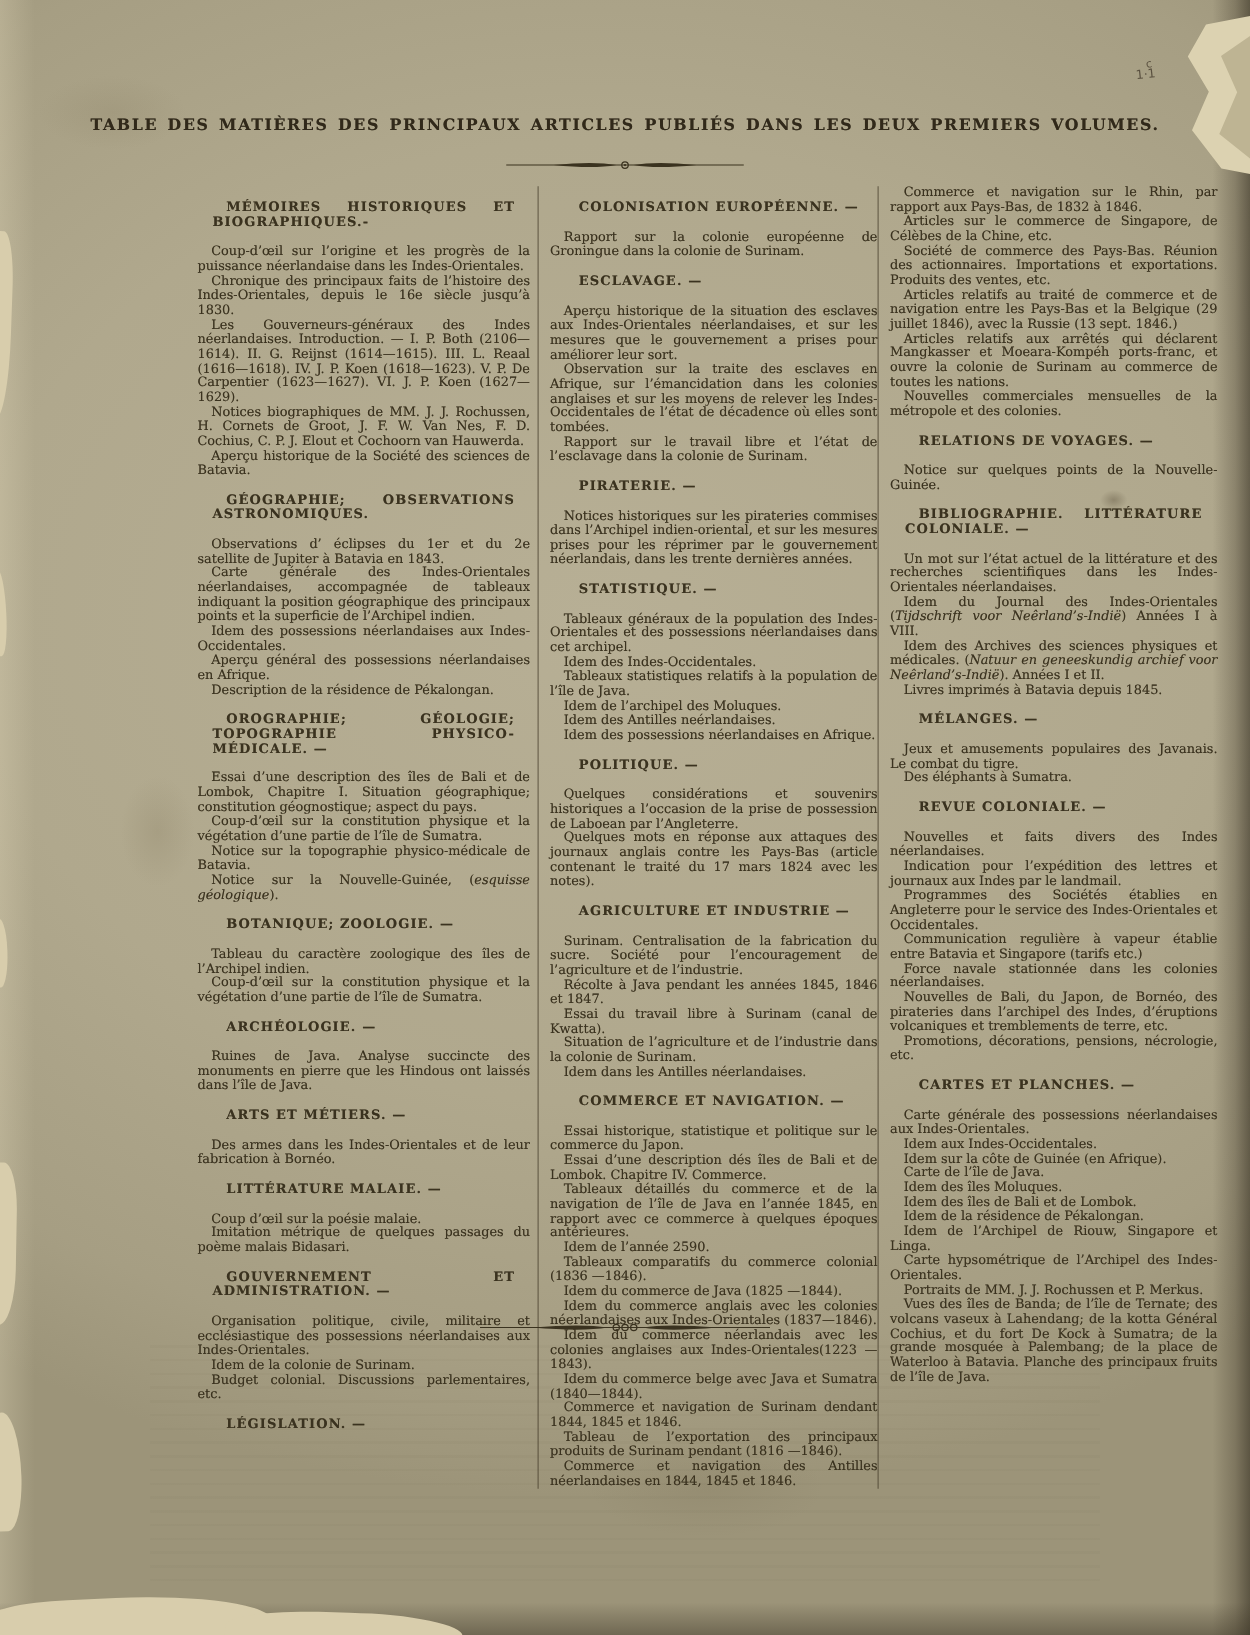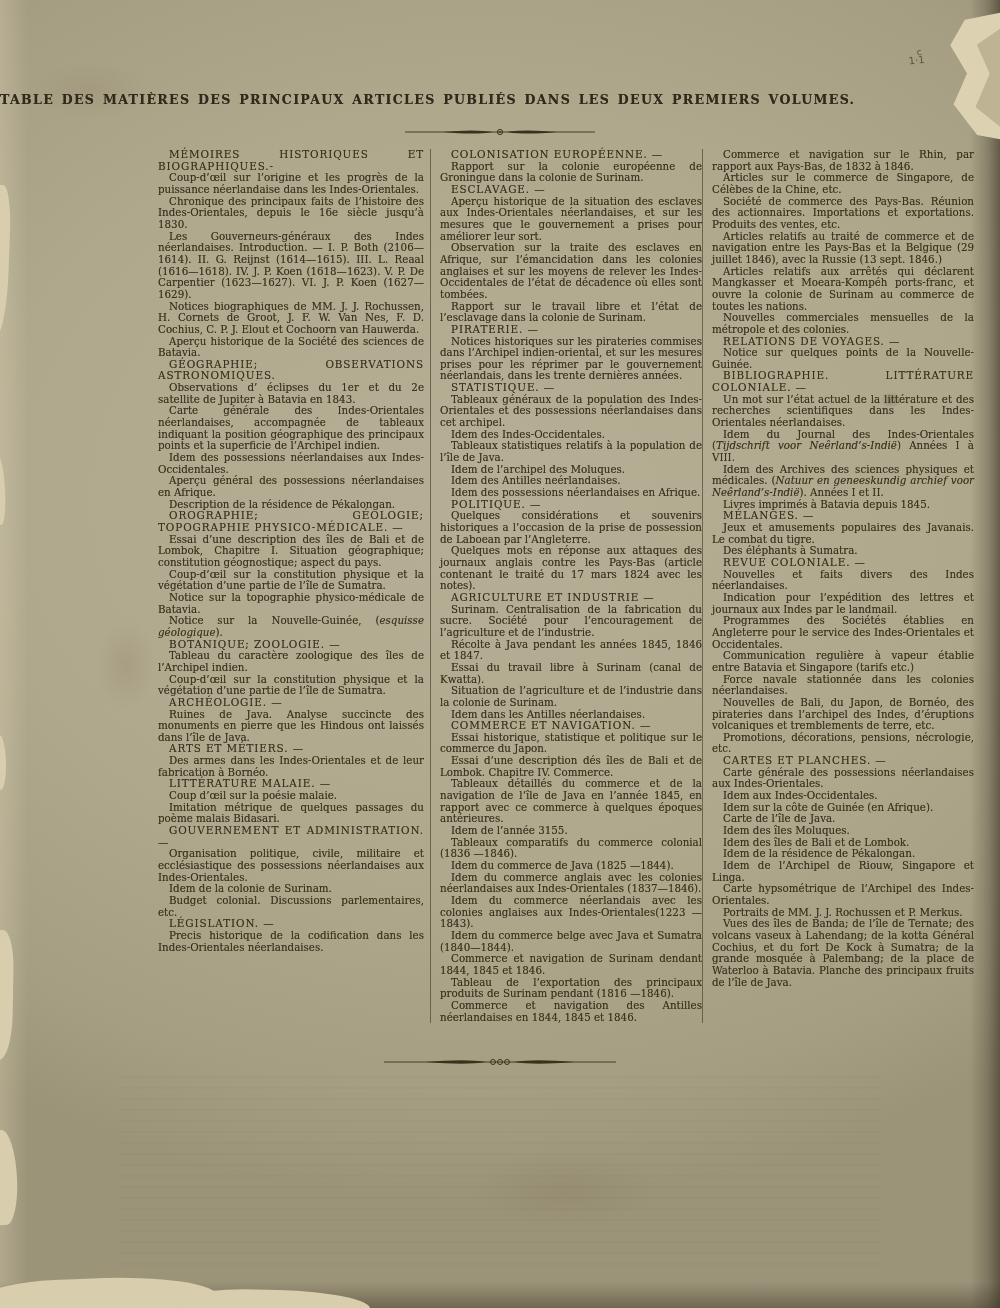--- a/index.html
+++ b/index.html
@@ -43,32 +43,32 @@
     background:radial-gradient(ellipse, rgba(120,108,80,.15), rgba(120,108,80,0) 70%);}
   .bleed{position:absolute;left:120px;top:1075px;width:760px;height:190px;opacity:.55;
     background:repeating-linear-gradient(0deg, rgba(96,86,62,.075) 0 2px, rgba(96,86,62,0) 2px 11px);
     filter:blur(.6px);}
   
   .pencil{position:absolute;left:912px;top:48px;color:rgba(82,72,56,.9);
     font-family:"DejaVu Sans", sans-serif;font-size:9px;line-height:8px;
     transform:rotate(-10deg);text-align:center;}
   .pencil .l2{display:block;transform:translateX(-4px) rotate(4deg);font-size:10px;}
   
-  .title{position:absolute;left:0;top:92px;width:100%;text-align:left;
+  .title{position:absolute;left:0;top:92px;width:100%;text-align:center;
     font-size:12.6px;font-weight:bold;letter-spacing:1.3px;word-spacing:2px;color:#31291a;
     text-shadow:0 0 .4px rgba(49,41,26,.55);}
   .divider-top{position:absolute;left:0;top:126px;width:100%;display:flex;justify-content:center;}
   .divider-bottom{position:absolute;left:0;top:1056px;width:100%;display:flex;justify-content:center;}
   .cols{position:absolute;left:158px;top:149px;width:822px;display:flex;align-items:stretch;}
   .col{width:272px;box-sizing:border-box;color:#3a321f;font-size:10.3px;line-height:11.65px;
     text-align:justify;text-shadow:0 0 .35px rgba(58,48,28,.5);}
   .col-2,.col-3{border-left:1px solid rgba(64,54,36,.60);padding-left:9px;}
   .col-1{padding-right:6px;}
   .entry{margin:0;text-indent:11px;}
-  .sec-h{margin:0;text-indent:11px;font-weight:normal;letter-spacing:.9px;font-size:10.4px;}
+  .sec-h{margin:12px;text-indent:11px;font-weight:bold;letter-spacing:.9px;font-size:10.4px;}
   svg.orn{overflow:visible;}
 </style>
 </head>
 <body>
 
 <div class="scan">
 
   <div class="band-left"></div>
   <div class="edge-right"></div>
   <div class="edge-bottom"></div>
@@ -131,21 +131,20 @@
         <p class="sec-h">ARTS ET MÉTIERS. —</p>
         <p class="entry">Des armes dans les Indes-Orientales et de leur fabrication à Bornéo.</p>
         <p class="sec-h">LITTÉRATURE MALAIE. —</p>
         <p class="entry">Coup d’œil sur la poésie malaie.</p>
         <p class="entry">Imitation métrique de quelques passages du poème malais Bidasari.</p>
         <p class="sec-h">GOUVERNEMENT ET ADMINISTRATION. —</p>
         <p class="entry">Organisation politique, civile, militaire et ecclésiastique des possessions néerlandaises aux Indes-Orientales.</p>
         <p class="entry">Idem de la colonie de Surinam.</p>
         <p class="entry">Budget colonial. Discussions parlementaires, etc.</p>
         <p class="sec-h">LÉGISLATION. —</p>
-        <p class="entry">Precis historique de la codification dans les Indes-Orientales néerlandaises.</p>
       </div>
     <div class="col col-2">
         <p class="sec-h">COLONISATION EUROPÉENNE. —</p>
         <p class="entry">Rapport sur la colonie européenne de Groningue dans la colonie de Surinam.</p>
         <p class="sec-h">ESCLAVAGE. —</p>
         <p class="entry">Aperçu historique de la situation des esclaves aux Indes-Orientales néerlandaises, et sur les mesures que le gouvernement a prises pour améliorer leur sort.</p>
         <p class="entry">Observation sur la traite des esclaves en Afrique, sur l’émancidation dans les colonies anglaises et sur les moyens de relever les Indes-Occidentales de l’état de décadence où elles sont tombées.</p>
         <p class="entry">Rapport sur le travail libre et l’état de l’esclavage dans la colonie de Surinam.</p>
         <p class="sec-h">PIRATERIE. —</p>
         <p class="entry">Notices historiques sur les pirateries commises dans l’Archipel indien-oriental, et sur les mesures prises pour les réprimer par le gouvernement néerlandais, dans les trente dernières années.</p>
@@ -162,21 +161,21 @@
         <p class="sec-h">AGRICULTURE ET INDUSTRIE —</p>
         <p class="entry">Surinam. Centralisation de la fabrication du sucre. Société pour l’encouragement de l’agriculture et de l’industrie.</p>
         <p class="entry">Récolte à Java pendant les années 1845, 1846 et 1847.</p>
         <p class="entry">Essai du travail libre à Surinam (canal de Kwatta).</p>
         <p class="entry">Situation de l’agriculture et de l’industrie dans la colonie de Surinam.</p>
         <p class="entry">Idem dans les Antilles néerlandaises.</p>
         <p class="sec-h">COMMERCE ET NAVIGATION. —</p>
         <p class="entry">Essai historique, statistique et politique sur le commerce du Japon.</p>
         <p class="entry">Essai d’une description dés îles de Bali et de Lombok. Chapitre IV. Commerce.</p>
         <p class="entry">Tableaux détaillés du commerce et de la navigation de l’île de Java en l’année 1845, en rapport avec ce commerce à quelques époques antérieures.</p>
-        <p class="entry">Idem de l’année 3155.</p>
+        <p class="entry">Idem de l’année 2590.</p>
         <p class="entry">Tableaux comparatifs du commerce colonial (1836 —1846).</p>
         <p class="entry">Idem du commerce de Java (1825 —1844).</p>
         <p class="entry">Idem du commerce anglais avec les colonies néerlandaises aux Indes-Orientales (1837—1846).</p>
         <p class="entry">Idem du commerce néerlandais avec les colonies anglaises aux Indes-Orientales(1223 —1843).</p>
         <p class="entry">Idem du commerce belge avec Java et Sumatra (1840—1844).</p>
         <p class="entry">Commerce et navigation de Surinam dendant 1844, 1845 et 1846.</p>
         <p class="entry">Tableau de l’exportation des principaux produits de Surinam pendant (1816 —1846).</p>
         <p class="entry">Commerce et navigation des Antilles néerlandaises en 1844, 1845 et 1846.</p>
       </div>
     <div class="col col-3">

